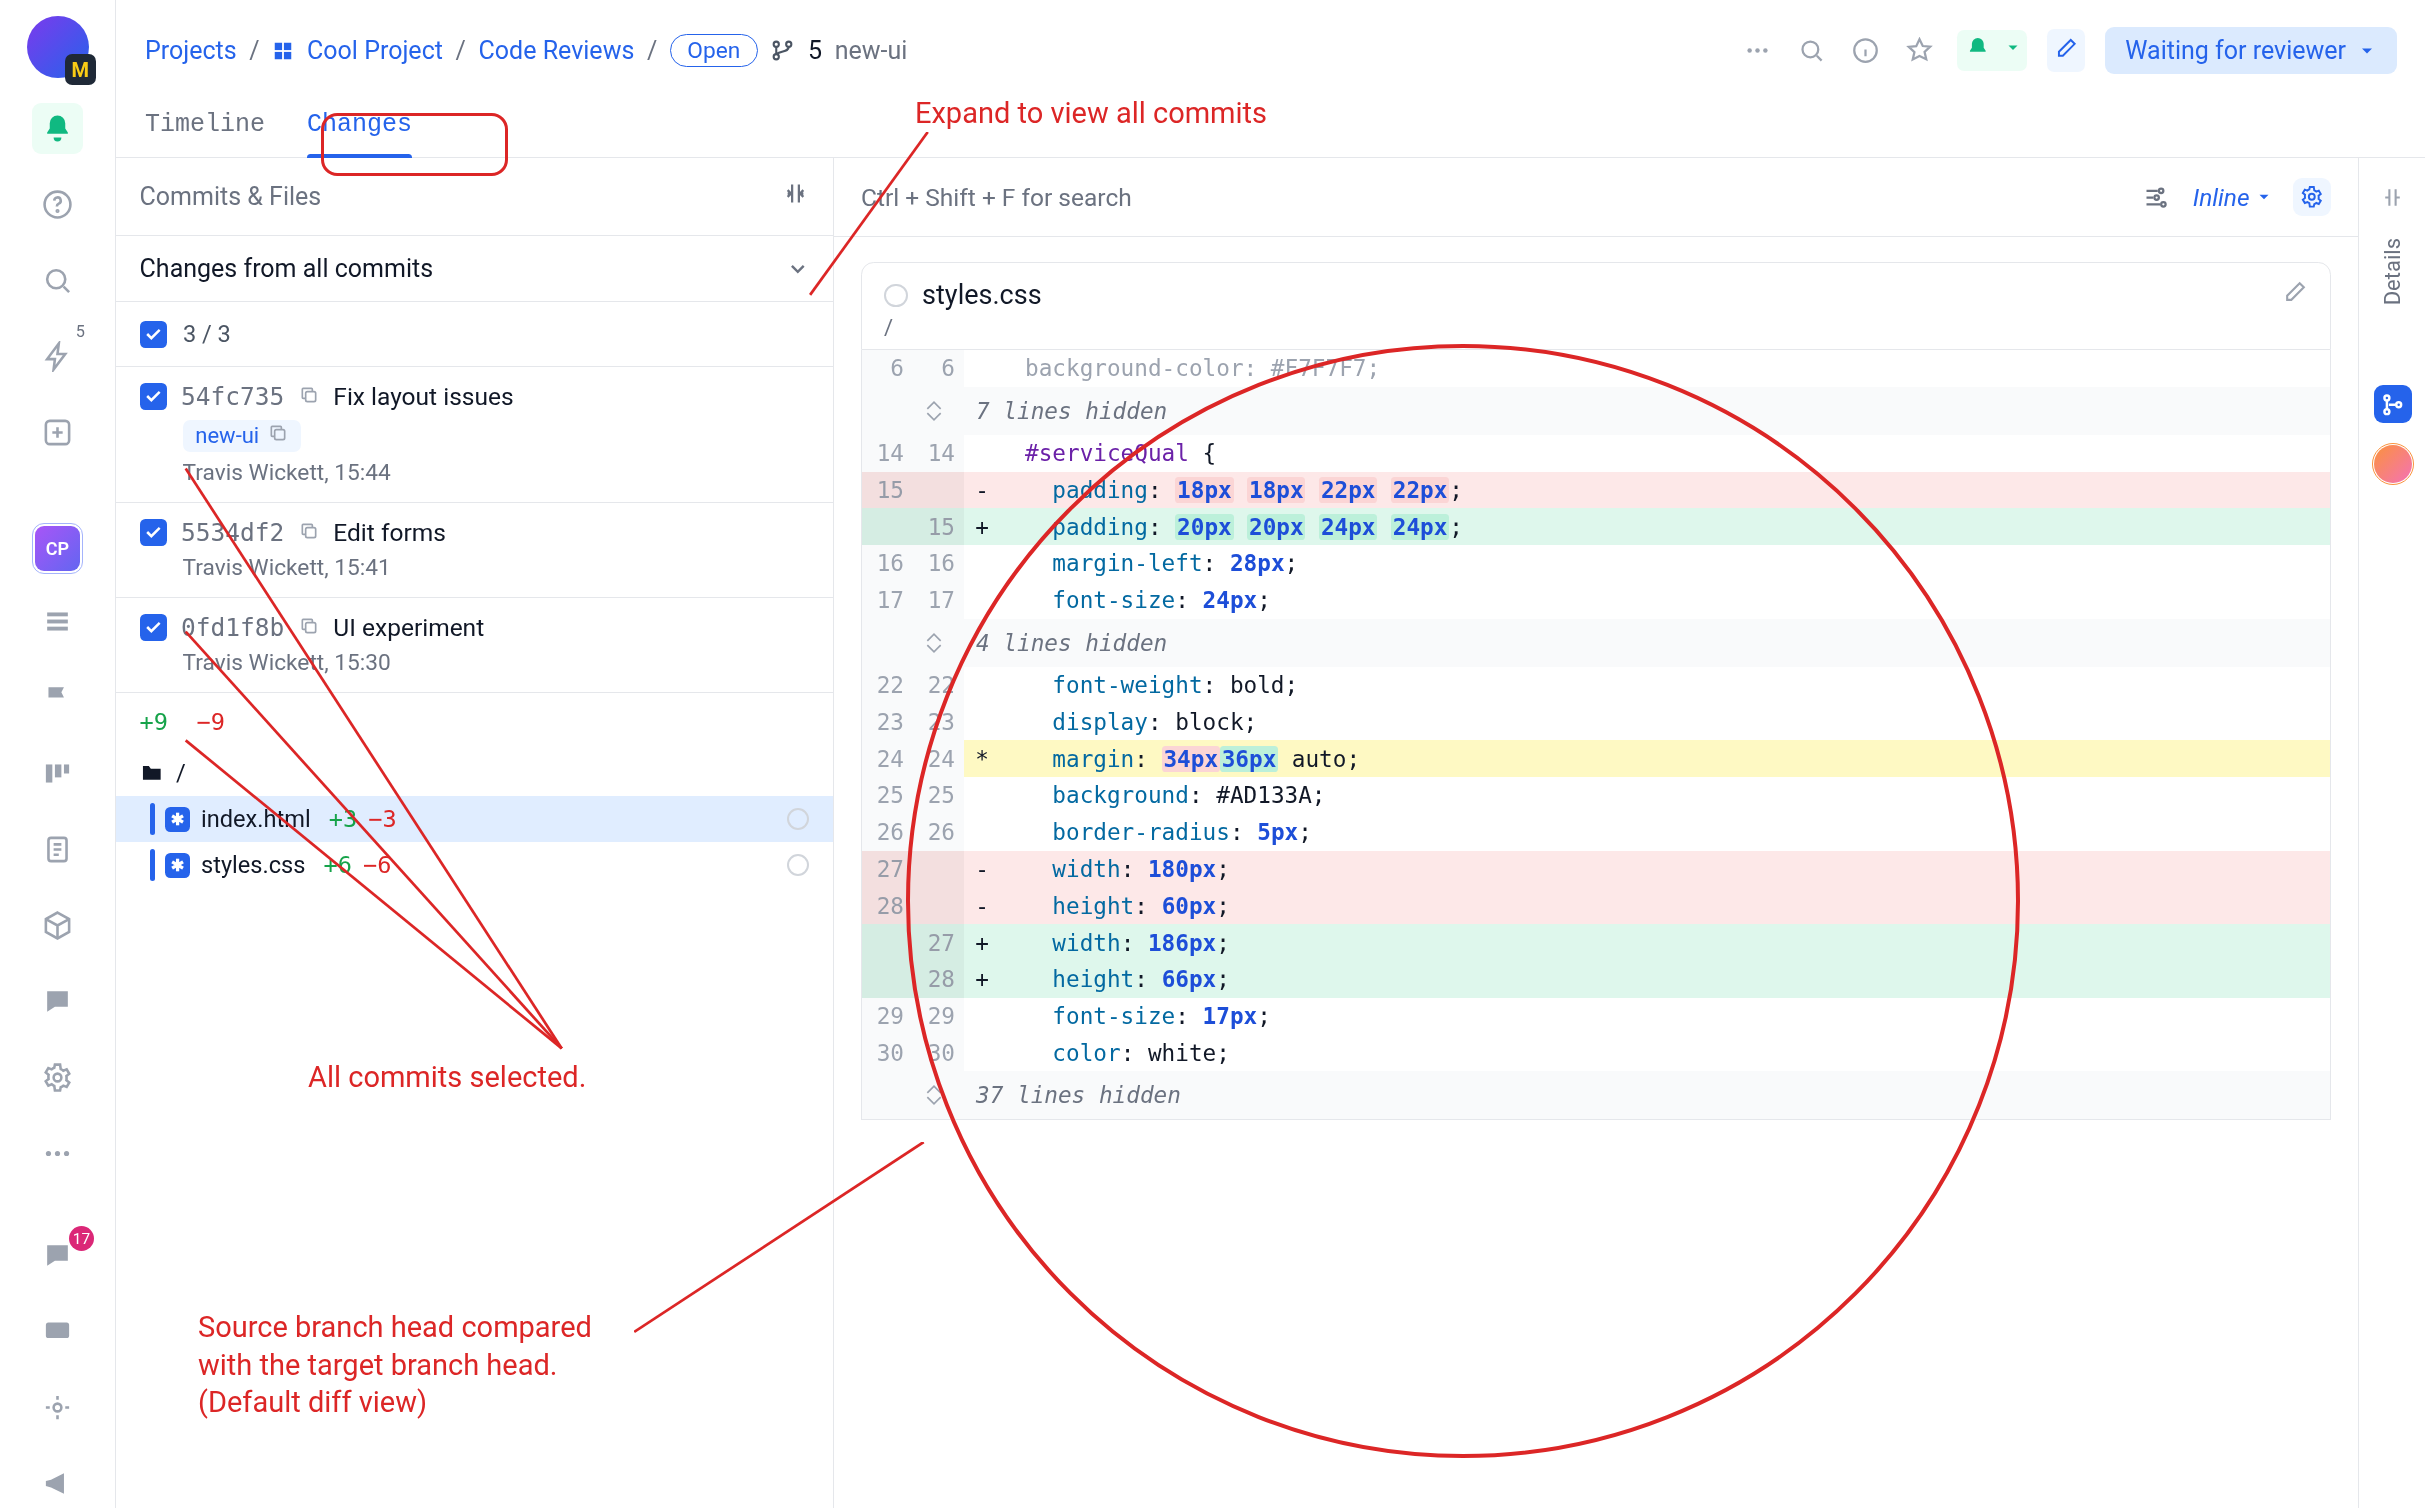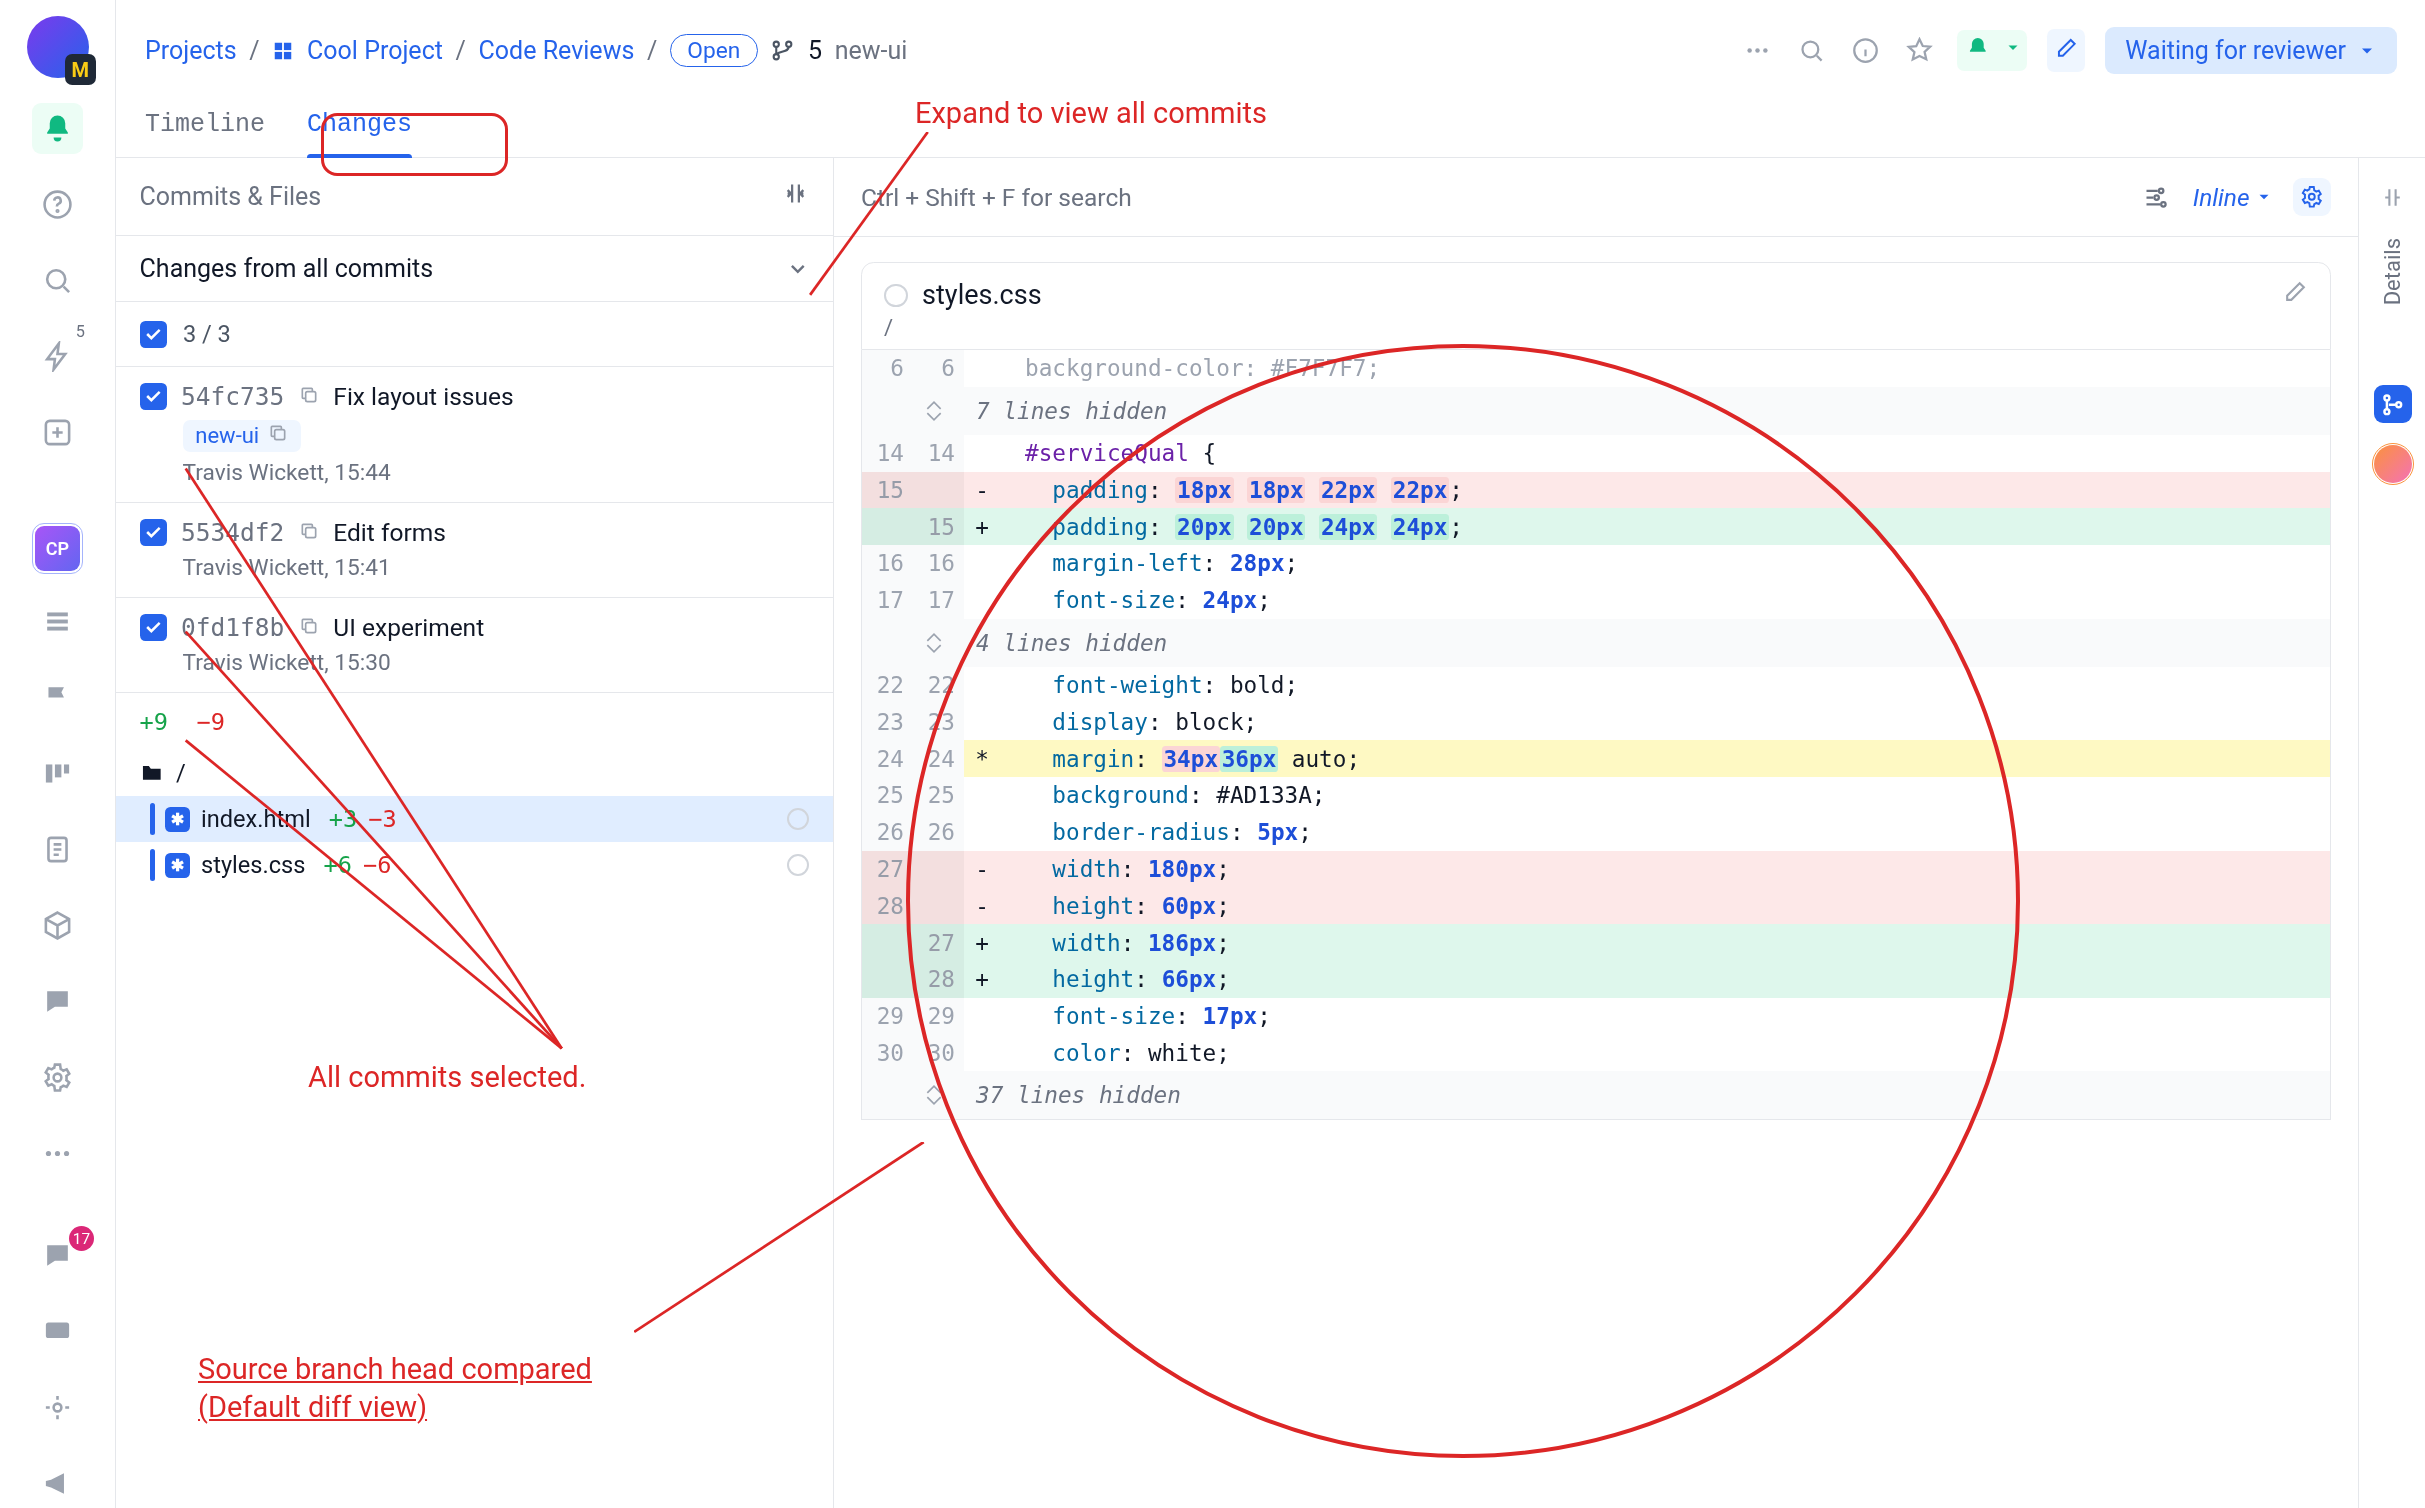--- a/index.html
+++ b/index.html
@@ -742,20 +742,21 @@
     <line x1="140" y1="0" x2="10" y2="180" stroke="#dc2626" stroke-width="3"></line>
   </svg>
 
 <div class="annot" style="left:308px; top:1059px;">All commits selected.</div>
 <svg style="position:absolute; left:181px; top:464px; pointer-events:none" width="399" height="598" viewBox="0 0 440 660">
   <line x1="5" y1="5" x2="420" y2="645" stroke="#dc2626" stroke-width="3"></line>
   <line x1="5" y1="185" x2="420" y2="645" stroke="#dc2626" stroke-width="3"></line>
   <line x1="5" y1="305" x2="420" y2="645" stroke="#dc2626" stroke-width="3"></line>
 </svg>
 
-<div class="annot" style="left:198px; top:1351px;text-decoration:underline;">
+<div class="annot" style="left:198px; top:1309px;">
   <div>Source branch head compared</div>
+  <div>with the target branch head.</div>
   <div>(Default diff view)</div>
 </div>
 <svg style="position:absolute; left:634px; top:1142px; pointer-events:none" width="308" height="199" viewBox="0 0 340 220">
     <line x1="0" y1="210" x2="320" y2="0" stroke="#dc2626" stroke-width="3"></line>
   </svg>
 
 
 </body></html>

